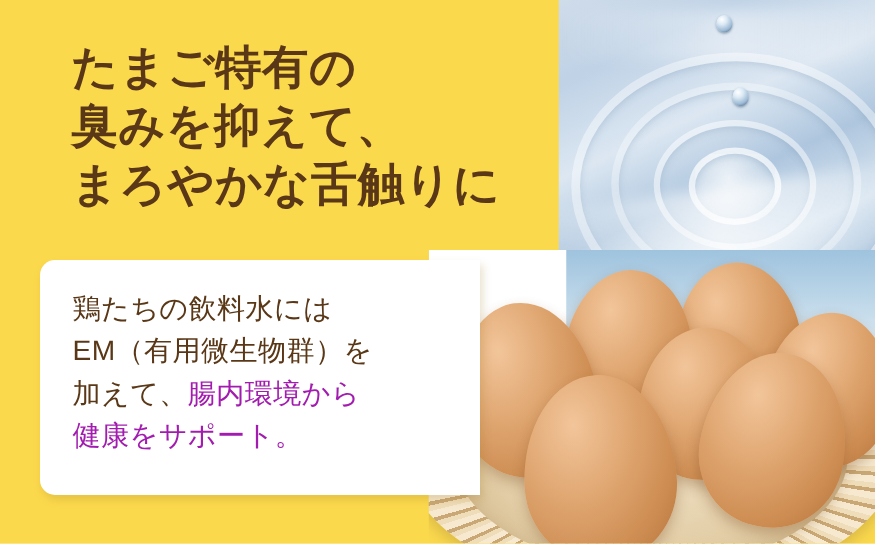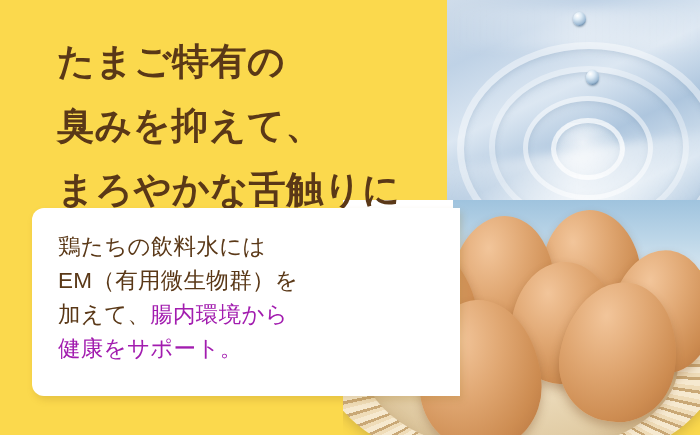--- a/index.html
+++ b/index.html
@@ -90,29 +90,29 @@
   .e5{width:106px;height:122px;left:168px;top:62px;transform:rotate(2deg);}
   .e6{width:116px;height:140px;left:218px;top:82px;transform:rotate(10deg);}
   .e7{width:122px;height:150px;left:76px;top:100px;transform:rotate(-3deg);}
 
   
   .headline{
     position:absolute;left:57px;top:30px;
     color:#5A3817;
     font-size:37px;
     font-weight:bold;
-    line-height:64px;
+    line-height:47px;
     letter-spacing:.5px;
     white-space:pre-line;
     z-index:5;
   }
 
   
   .card{
-    position:absolute;left:32px;top:208px;width:428px;height:188px;
+    position:absolute;left:32px;top:208px;width:352px;height:188px;
     background:#ffffff;
     border-top-left-radius:12px;
     border-top-right-radius:0;
     border-bottom-left-radius:12px;
     border-bottom-right-radius:0;
     box-shadow:2px 4px 7px rgba(160,120,30,.22);
     z-index:6;
   }
   .card-text{
     position:absolute;left:26px;top:22px;width:300px;

